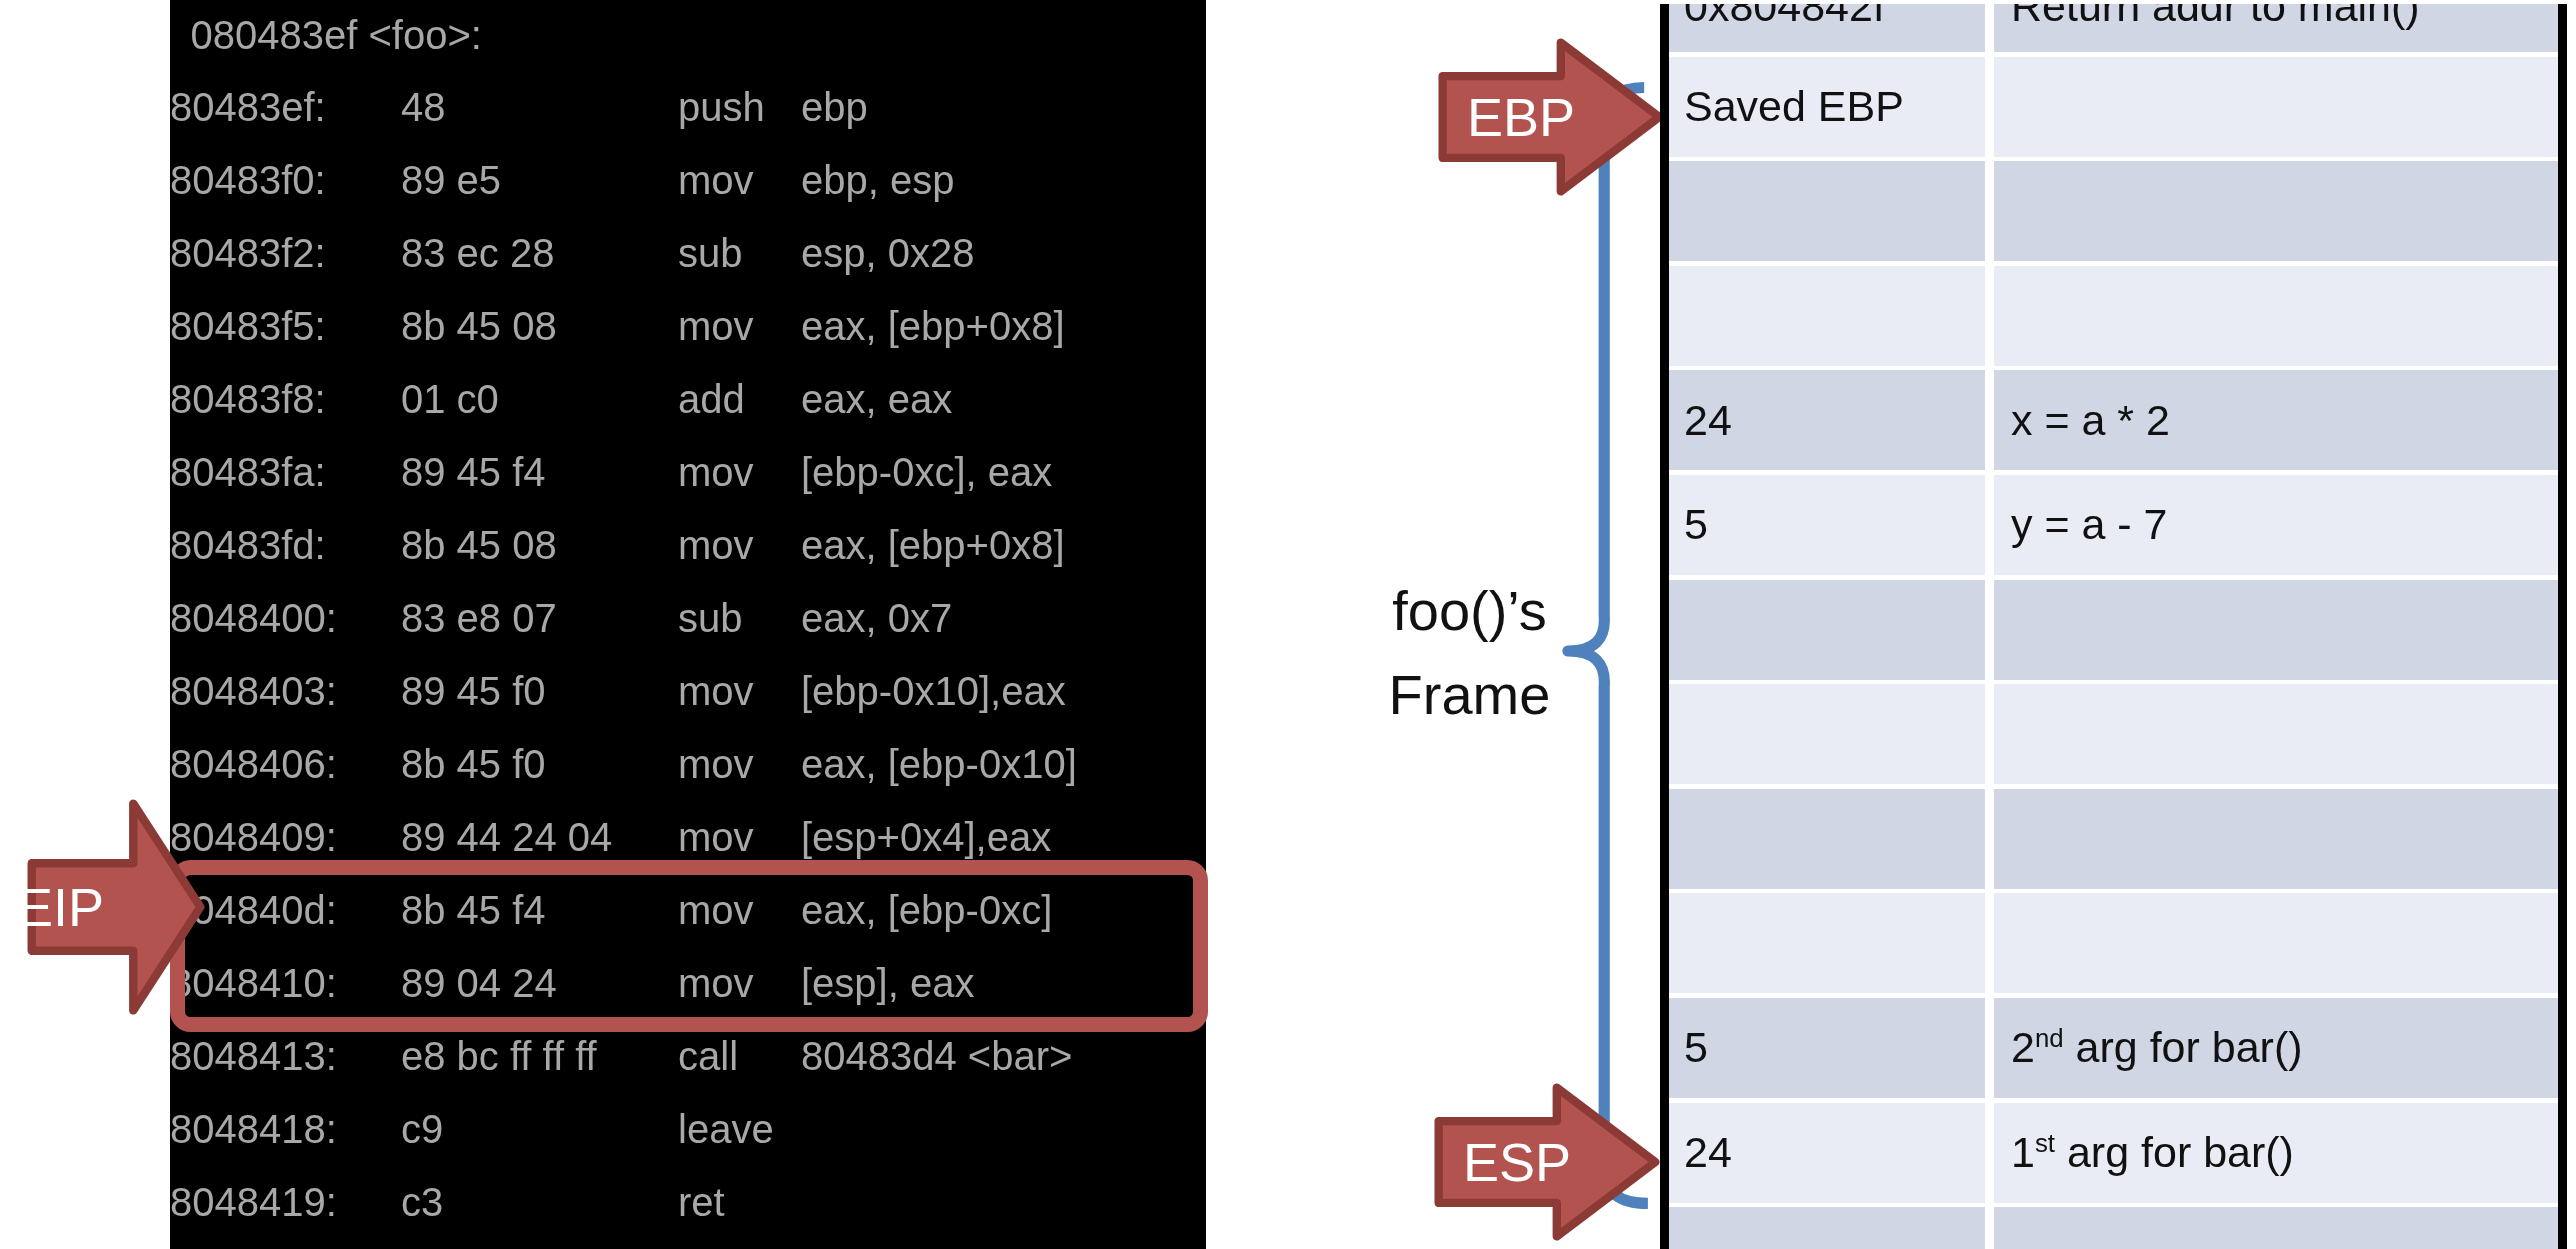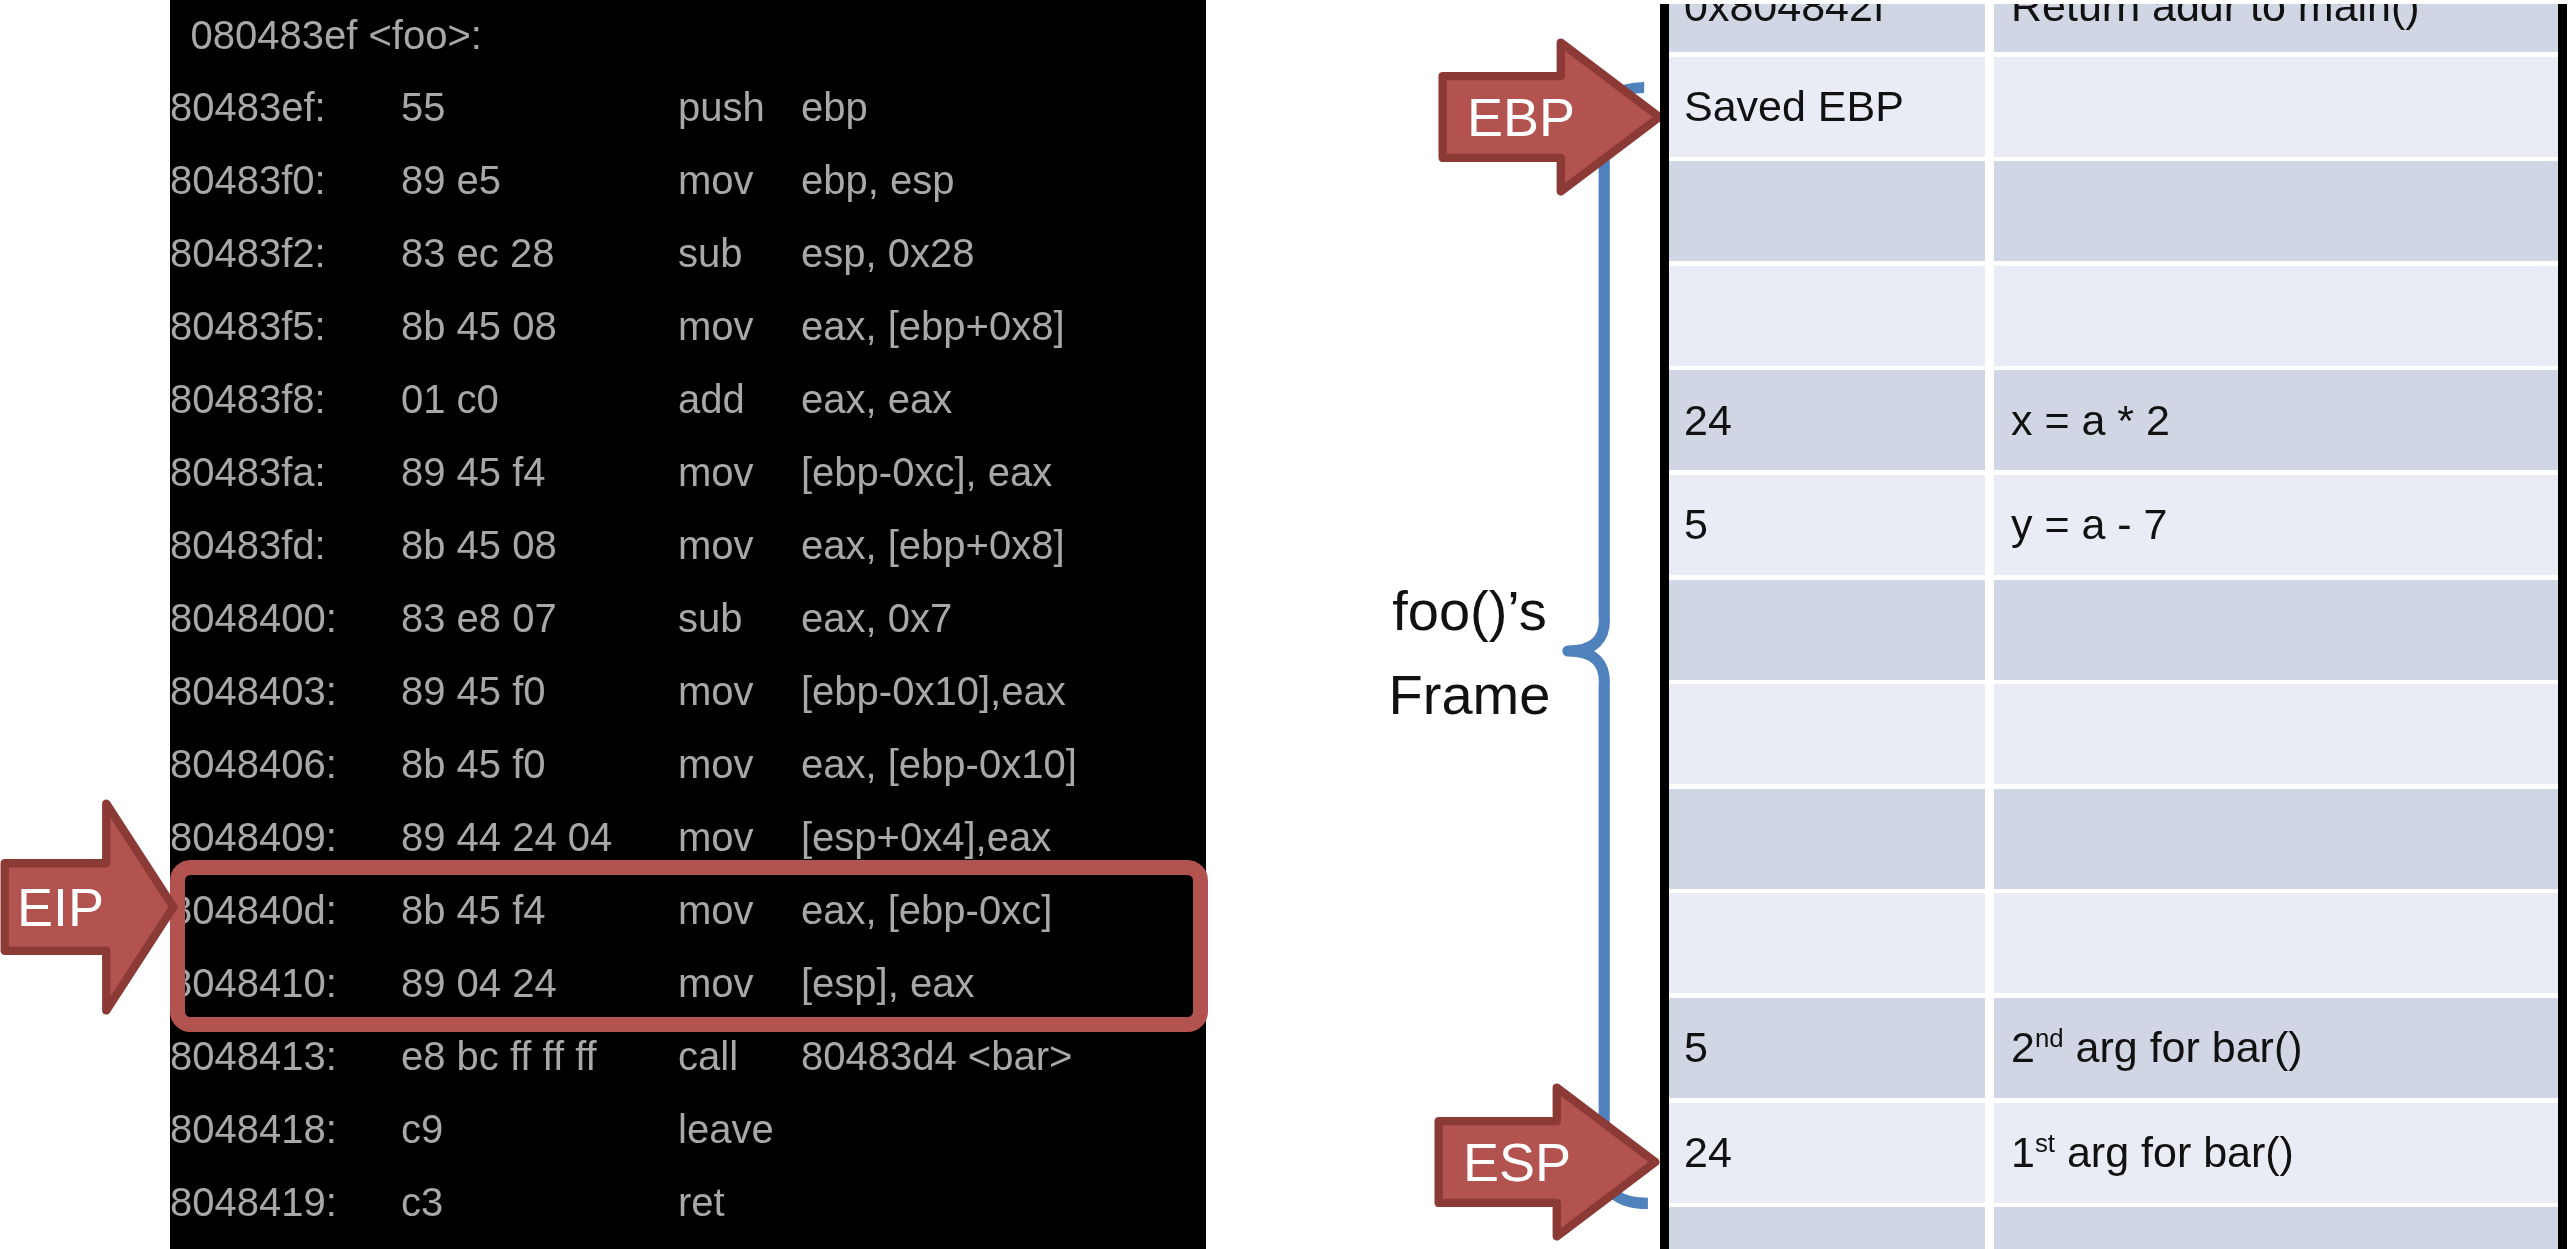--- a/index.html
+++ b/index.html
@@ -14,21 +14,21 @@
             height:73px;font-size:40px;color:#a8a8a8;white-space:pre;}
   .eip-box{position:absolute;left:0px;top:860px;width:1038px;height:172px;
            border:15px solid #b2534f;border-radius:20.5px;box-sizing:border-box;
            background:transparent;}
 
   
   .ptr-arrow{position:absolute;}
   .ptr-arrow svg{display:block;}
   .ptr-label{position:absolute;top:0;height:100%;display:flex;align-items:center;justify-content:center;
              color:#ffffff;font-size:54px;}
-  .arrow-eip{left:0;top:798px;width:179px;height:218px;}
+  .arrow-eip{left:0;top:798px;width:179px;height:218px;padding-left:27px;}
   .arrow-eip .ptr-label{left:0;width:121px;}
   .arrow-ebp{left:1438px;top:37px;width:227px;height:160px;}
   .arrow-ebp .ptr-label{left:0;width:166px;}
   .arrow-esp{left:1434px;top:1082px;width:227px;height:160px;}
   .arrow-esp .ptr-label{left:0;width:166px;}
 
   
   .brace-svg{position:absolute;left:0;top:0;width:2576px;height:1250px;pointer-events:none;}
 
   
@@ -58,21 +58,21 @@
 <div class="canvas">
 
   <svg class="brace-svg" viewBox="0 0 2770 1344">
     <path d="M 1768 94 Q 1725 94 1725 132 L 1725 662 Q 1728 700 1686 700 Q 1728 700 1725 738 L 1725 1256 Q 1725 1294 1772 1294" fill="none" stroke="#4f81bd" stroke-width="12" stroke-linejoin="round" stroke-linecap="butt"></path>
   </svg>
 
   <div class="asm-panel">
     <div class="asm-header">080483ef &lt;foo&gt;:</div>
 
     <div class="asm-line">
-      <span>80483ef:</span><span>55</span><span>push</span><span>ebp</span>
+      <span>80483ef:</span><span>48</span><span>push</span><span>ebp</span>
     </div>
     <div class="asm-line">
       <span>80483f0:</span><span>89 e5</span><span>mov</span><span>ebp, esp</span>
     </div>
     <div class="asm-line">
       <span>80483f2:</span><span>83 ec 28</span><span>sub</span><span>esp, 0x28</span>
     </div>
     <div class="asm-line">
       <span>80483f5:</span><span>8b 45 08</span><span>mov</span><span>eax, [ebp+0x8]</span>
     </div>

